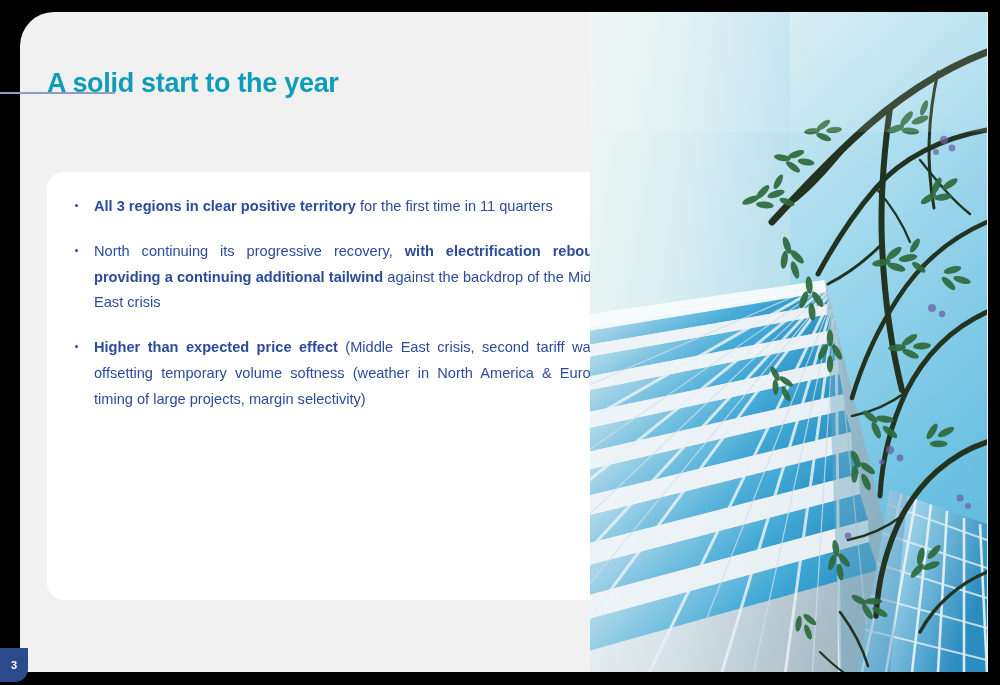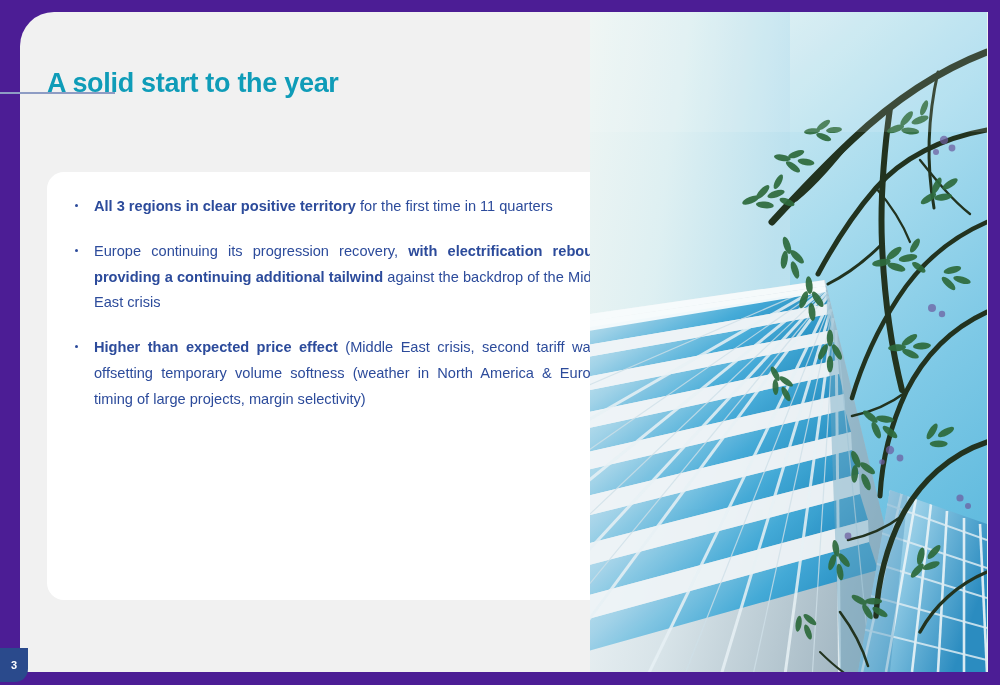--- a/index.html
+++ b/index.html
@@ -13,21 +13,21 @@
     overflow: hidden;
     font-family: "Liberation Sans", sans-serif;
     position: relative;
   }
 
   
   #slide {
     position: absolute;
     left: 0; top: 0;
     width: 1000px; height: 685px;
-    background: #4c1d95;
+    background: #000000;
   }
 
   
   #panel {
     position: absolute;
     left: 20px;
     top: 12px;
     width: 968px;
     height: 660px;
     background: #f1f1f1;
@@ -133,21 +133,21 @@
 
   <div id="panel"></div>
 
   <div id="title-rule"></div>
 
   <h1 id="title">A solid start to the year</h1>
 
   <div id="bullet-card">
     <ul class="bullets">
         <li><span class="dot"></span><span class="b">All 3 regions in clear positive territory</span><span> for the first time in 11 quarters</span></li>
-        <li><span class="dot"></span><span>Europe continuing its progression recovery, </span><span class="b">with electrification rebound providing a continuing additional tailwind</span><span> against the backdrop of the Middle East crisis</span></li>
+        <li><span class="dot"></span><span>North continuing its progressive recovery, </span><span class="b">with electrification rebound providing a continuing additional tailwind</span><span> against the backdrop of the Middle East crisis</span></li>
         <li><span class="dot"></span><span class="b">Higher than expected price effect</span><span> (Middle East crisis, second tariff wave) offsetting temporary volume softness (weather in North America &amp; Europe, timing of large projects, margin selectivity)</span></li>
       </ul>
   </div>
 
   <div id="page-badge">
     <span>3</span>
   </div>
 
   <div id="photo">
     <svg width="397" height="660" viewBox="0 0 397 660" xmlns="http://www.w3.org/2000/svg" aria-hidden="true">

